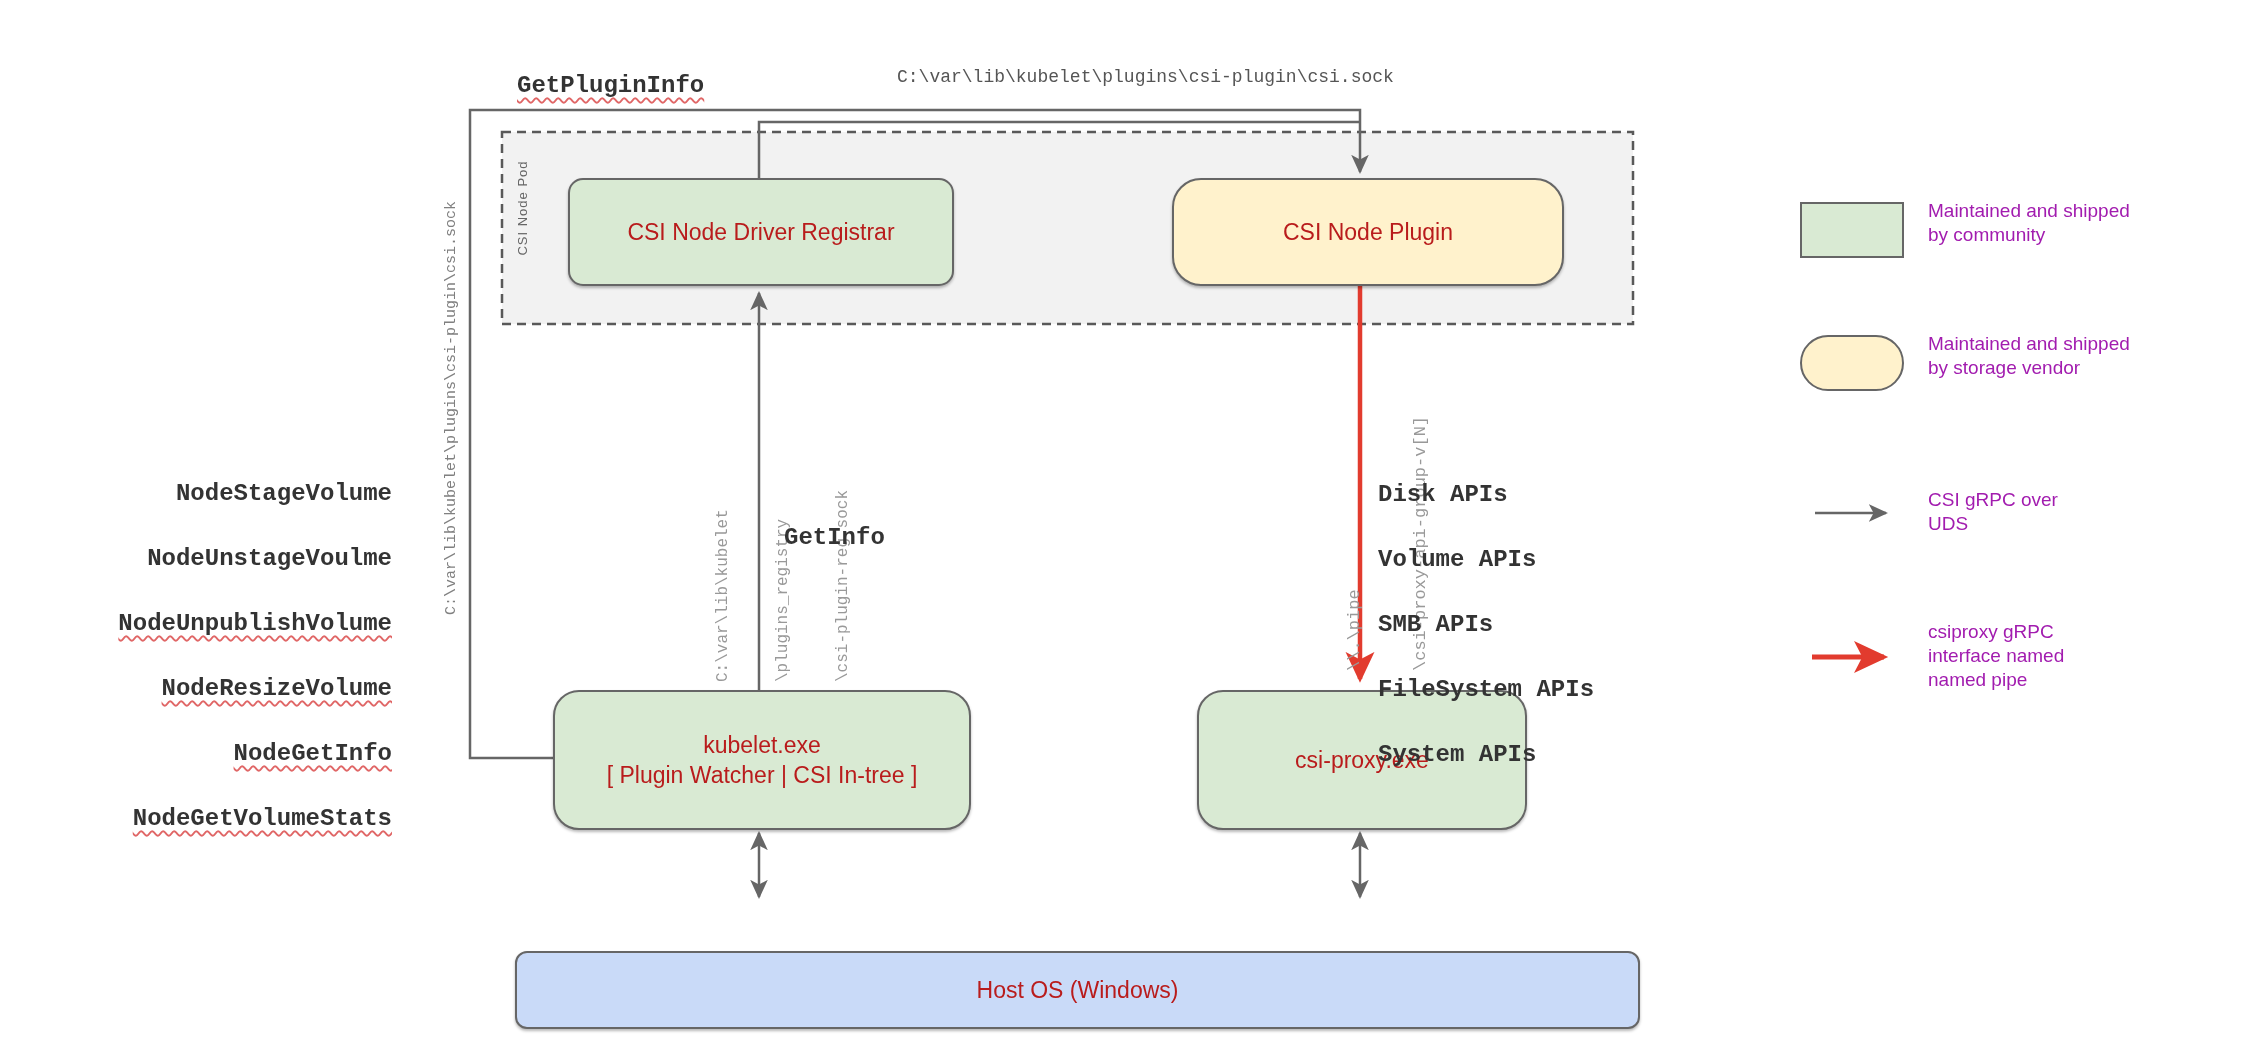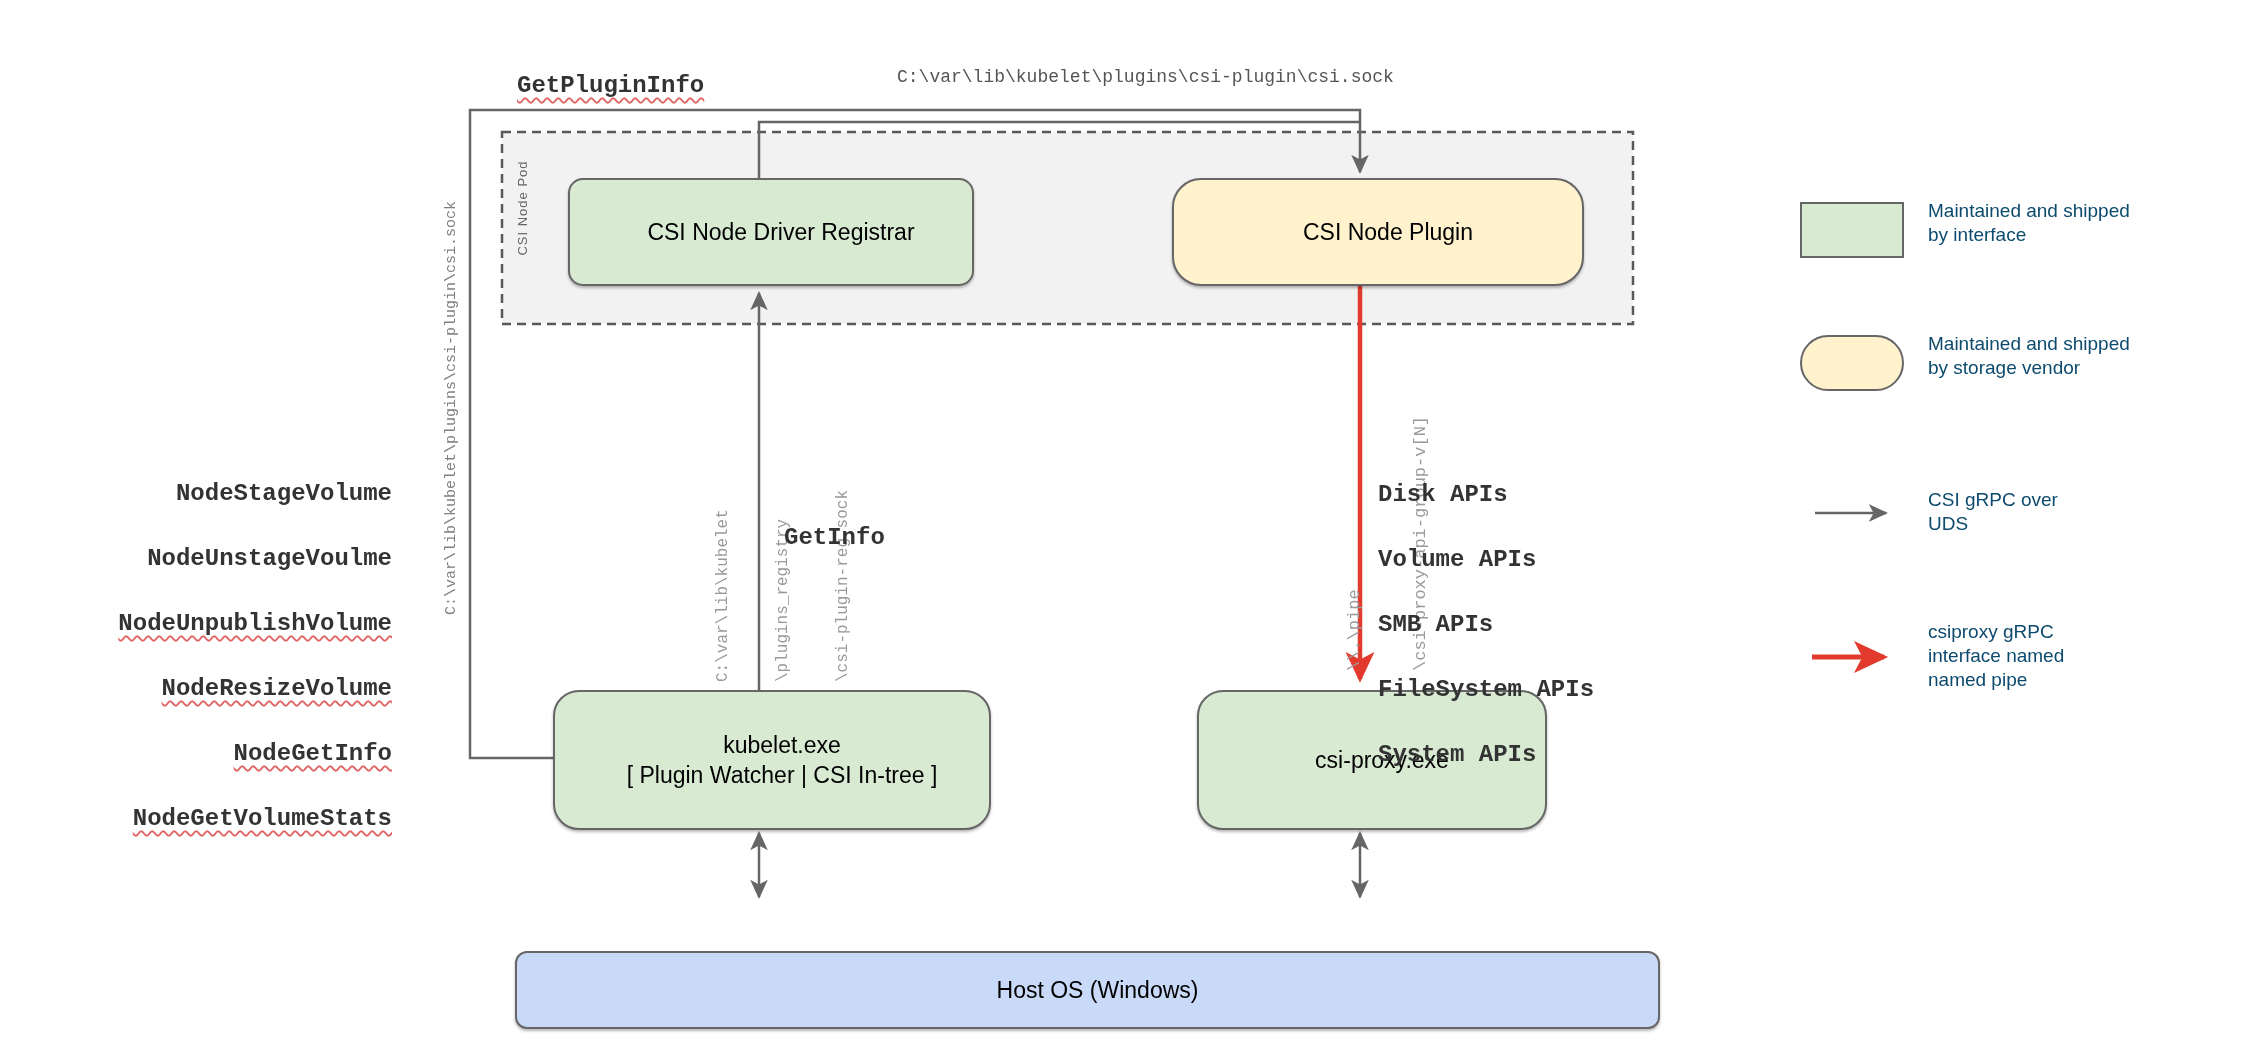--- a/index.html
+++ b/index.html
@@ -8,23 +8,22 @@
     font-family:"Liberation Sans",sans-serif;
   }
   .abs{position:absolute;}
   svg.wires{position:absolute;left:0;top:0;z-index:1;}
   .layer{position:absolute;left:0;top:0;width:100%;height:100%;z-index:2;}
 
   
   .node{
     position:absolute;display:flex;align-items:center;justify-content:center;
     border:2.5px solid #666666;border-radius:15px;
-    font-size:23px;color:#000000;text-align:center;line-height:30px;
+    font-size:23px;color:#b91c1c;text-align:center;line-height:30px;
     box-shadow:0 2px 3px rgba(0,0,0,0.28);
-    padding-left:20px;
   }
   .green{background:#d9ead3;}
   .yellow{background:#fff2cc;border-radius:29px;}
   .blue{background:#c9daf8;}
   .round24{border-radius:26px;}
 
   
   .mono{font-family:"Liberation Mono",monospace;white-space:pre;}
   .dark{color:#333333;font-weight:bold;}
   .mid{color:#555555;}
@@ -37,21 +36,21 @@
   }
   .rot{transform:rotate(-90deg);transform-origin:center center;}
 
   .apilist div{line-height:29px;font-size:24px;}
   .node-apis{text-align:right;}
 
   .podlabel{
     font-size:13px;color:#666;letter-spacing:1px;text-align:center;
     font-family:"Liberation Sans",sans-serif;
   }
-  .legend-text div{font-size:19px;line-height:24px;color:#0c4a6e;}
+  .legend-text div{font-size:19px;line-height:24px;color:#a21caf;}
   .swatch{position:absolute;border:2.5px solid #666666;}
 </style>
 </head>
 <body>
 
 <div class="canvas">
 
   <svg class="wires" width="2252" height="1044" viewBox="0 0 2252 1044">
     <defs>
       <marker id="arr" viewBox="0 0 10 10" refX="8.6" refY="5" markerWidth="8" markerHeight="8" orient="auto-start-reverse">
@@ -141,21 +140,21 @@
       <div>Disk APIs</div>
       <div>Volume APIs</div>
       <div>SMB APIs</div>
       <div>FileSystem APIs</div>
       <div>System APIs</div>
     </div>
 
     <div class="swatch green" style="left:1800px;top:202px;width:100px;height:52px;"></div>
     <div class="abs legend-text" style="left:1928px;top:199px;">
       <div>Maintained and shipped</div>
-      <div>by interface</div>
+      <div>by community</div>
     </div>
 
     <div class="swatch yellow" style="left:1800px;top:335px;width:100px;height:52px;"></div>
     <div class="abs legend-text" style="left:1928px;top:332px;">
       <div>Maintained and shipped</div>
       <div>by storage vendor</div>
     </div>
 
     <div class="abs legend-text" style="left:1928px;top:488px;">
       <div>CSI gRPC over</div>

